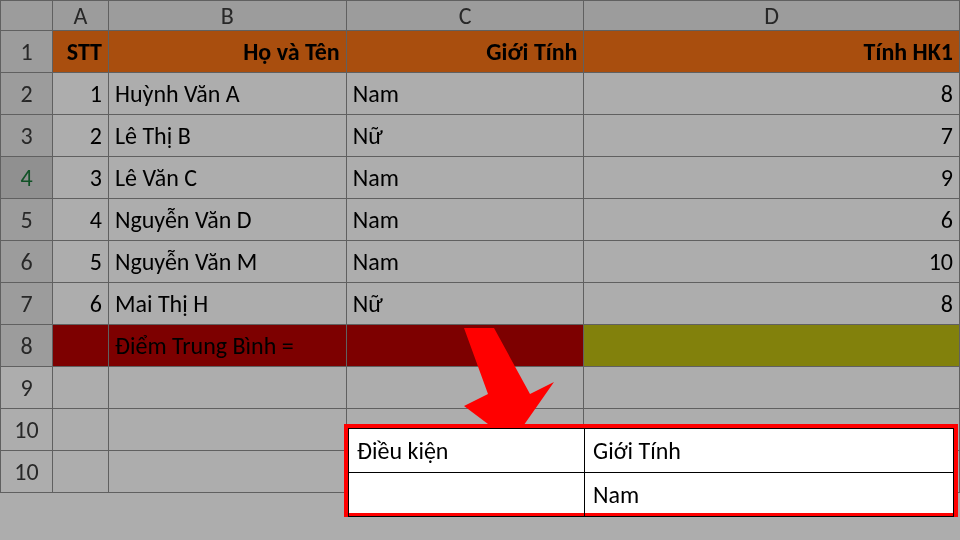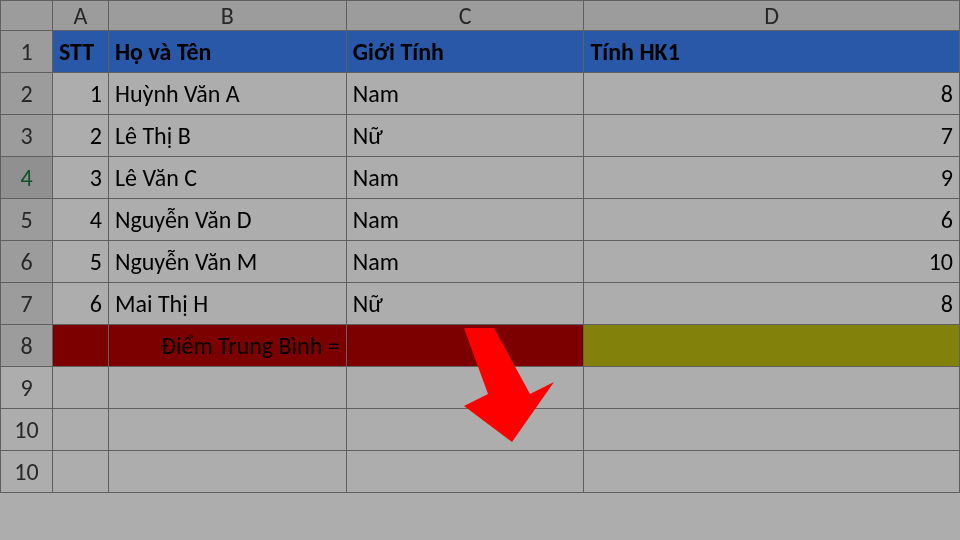--- a/index.html
+++ b/index.html
@@ -5,25 +5,25 @@
   *{box-sizing:border-box;margin:0;padding:0}
   html,body{width:960px;height:540px;overflow:hidden;font-family:Calibri,Arial,sans-serif;background:#fff}
   .wrap{position:relative;width:960px;height:540px;font-size:24px;color:#000}
   .overlay{position:absolute;inset:0;background:rgba(0,0,0,.32);pointer-events:none;z-index:50}
   table.sheet{border-collapse:collapse;width:960px}
   table.sheet td,table.sheet th{border:1px solid #8e8e8e;height:42px;padding:0 6px;vertical-align:middle}
   .rowhdr{width:52px;background:#e6e6e6;text-align:center;font-weight:400;color:#3b3b3b}
   .rowhdr.active{background:#d4d4d4;color:#1a7a3a;font-weight:400}
   .colhdr{background:#e6e6e6;text-align:center;font-weight:400;color:#3b3b3b;height:24px!important}
   .ch-a{width:56px}.ch-b{width:238px}.ch-c{width:238px}.ch-d{width:376px}
-  .hdr{background:#3b82f6;font-weight:700;text-align:left}
+  .hdr{background:#f97316;font-weight:700;text-align:right}
   .stt{text-align:right}
   .num{text-align:right}
   .avgrow td.avgcell{background:#b80000;color:#000;font-weight:400}
-  .avgrow td.avgcell.center{text-align:right}
+  .avgrow td.avgcell.center{text-align:left}
   .avgrow td.ylw{background:#c0be12}
   .blank td{background:#fff}
   
   .crit{position:absolute;z-index:60;left:344px;top:424px;width:614px;height:93px;border:4px solid #ff0000;background:#fff}
   .crit table{border-collapse:collapse;width:100%;height:100%}
   .crit td{border:1px solid #000;padding:0 8px;font-size:24px;height:44px}
   .crit .c1{width:236px}.crit .c2{width:auto}
   
   .arrow{position:absolute;z-index:60;left:440px;top:322px;width:120px;height:120px}
   .arrow svg{width:100%;height:100%}
@@ -122,13 +122,27 @@
     </table>
 
   <div class="overlay"></div>
 
   <div class="arrow">
     <svg viewBox="0 0 100 100">
       <polygon points="20,5 45,5 75,60 95,50 60,100 20,70 40,60" fill="#ff0000"></polygon>
     </svg>
   </div>
 
+  <div class="crit">
+    <table>
+      <tbody>
+          <tr>
+        <td class="c1">Điều kiện</td>
+        <td class="c2">Giới Tính</td>
+      </tr>
+      <tr>
+        <td class="c1"></td>
+        <td class="c2">Nam</td>
+      </tr>
+    </tbody>
+      </table>
+  </div>
 </div>
 
 </body></html>

